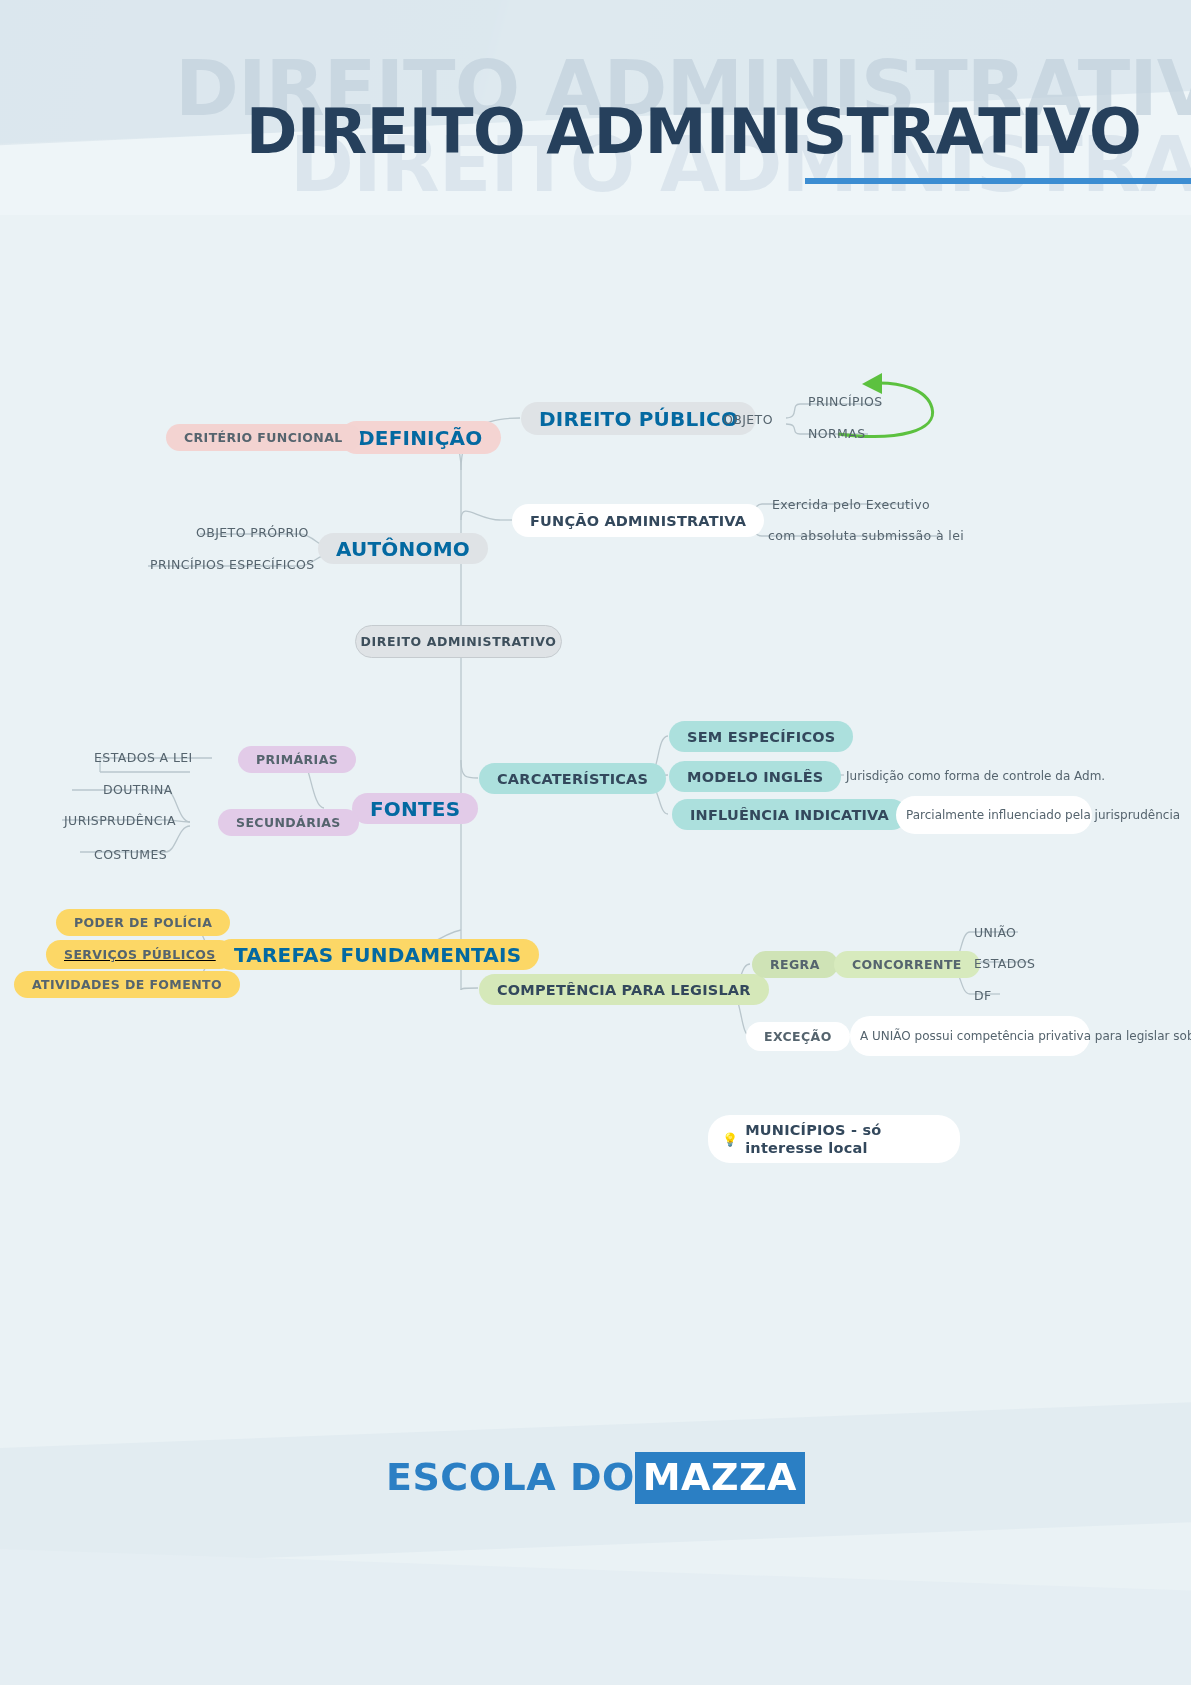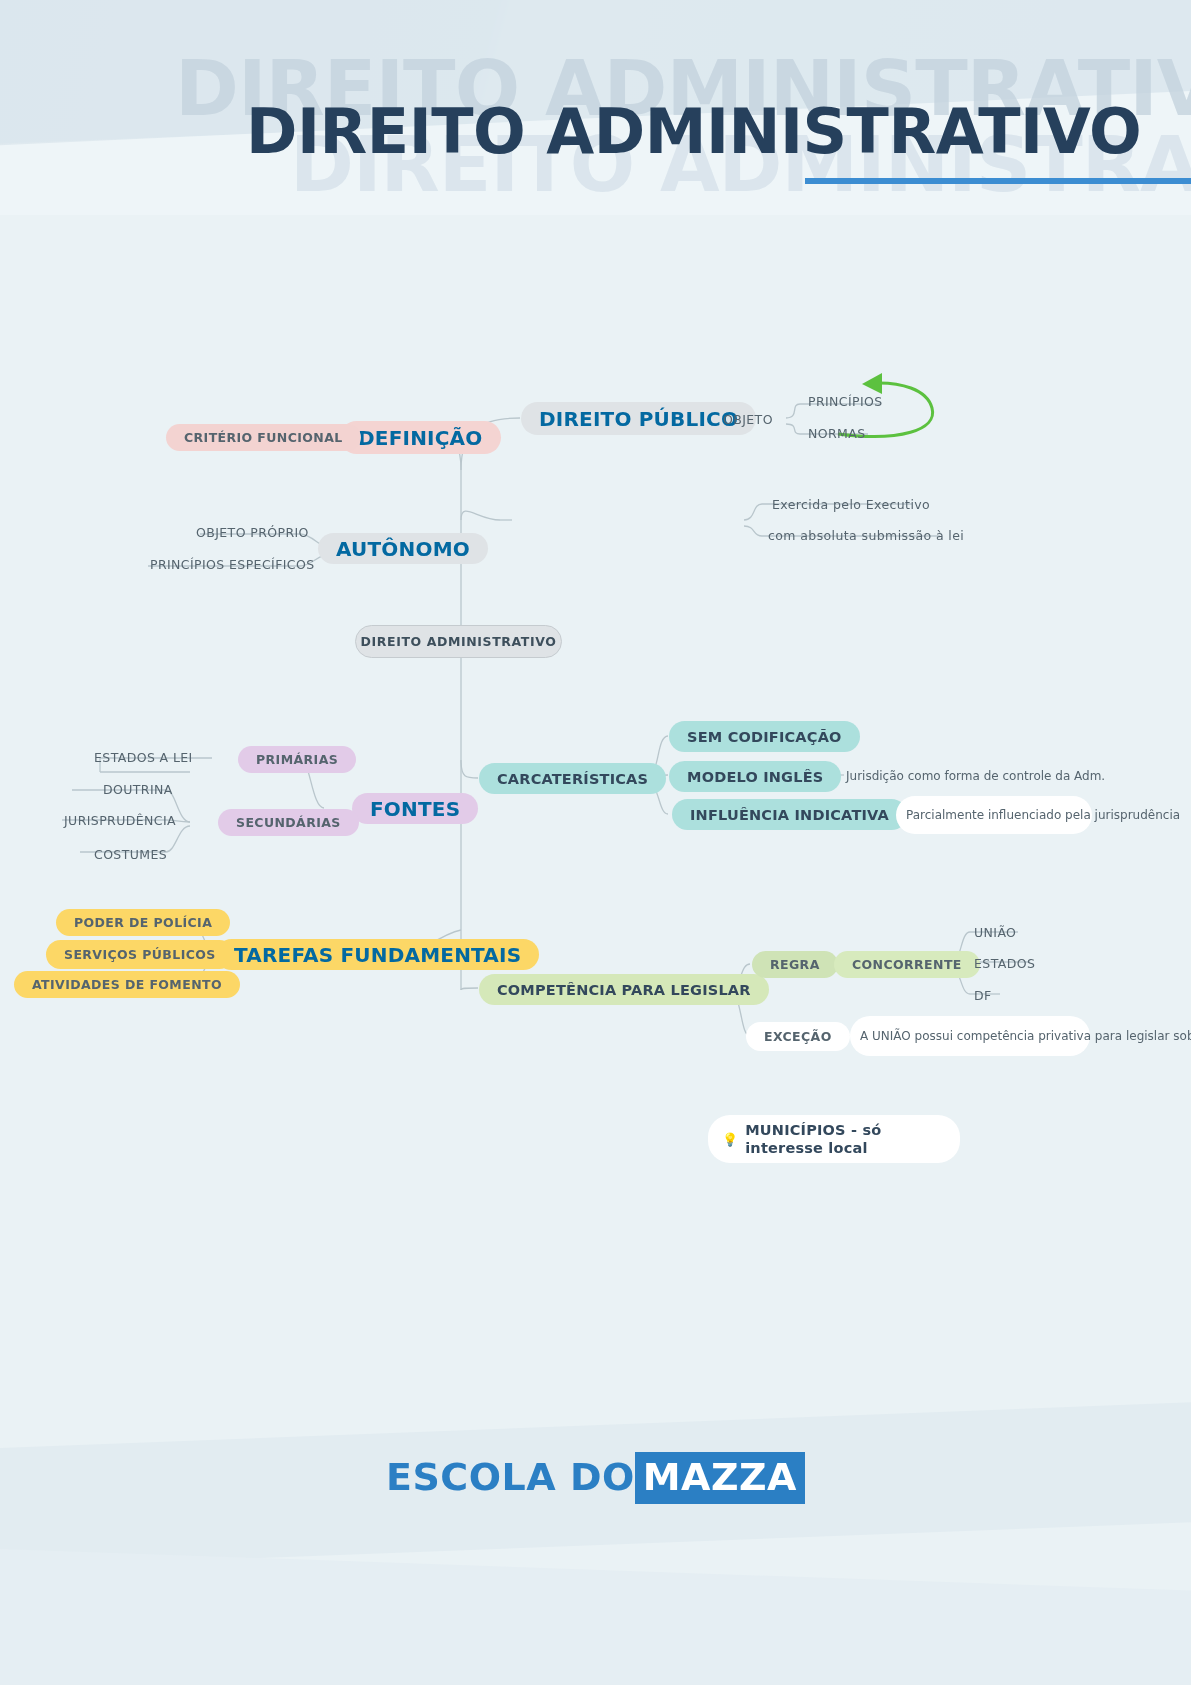--- a/index.html
+++ b/index.html
@@ -198,32 +198,35 @@
   <div class="node" style="left:723px;top:409px;height:20px;">
     <span class="t-small">OBJETO</span>
   </div>
   <div class="node" style="left:808px;top:391px;height:20px;">
     <span class="t-small">PRINCÍPIOS</span>
   </div>
   <div class="node" style="left:808px;top:423px;height:20px;">
     <span class="t-small">NORMAS</span>
   </div>
 
+  <div class="node pill bg-white" style="left:512px;top:504px;height:33px;justify-content:center;">
+    <span class="t-lv2">FUNÇÃO ADMINISTRATIVA</span>
+  </div>
   <div class="node" style="left:772px;top:494px;height:20px;">
     <span class="t-small">Exercida pelo Executivo</span>
   </div>
   <div class="node" style="left:768px;top:525px;height:20px;">
     <span class="t-small">com absoluta submissão à lei</span>
   </div>
 
   <div class="node pill bg-teal" style="left:479px;top:763px;height:31px;justify-content:center;">
     <span class="t-lv2">CARCATERÍSTICAS</span>
   </div>
   <div class="node pill bg-teal" style="left:669px;top:721px;height:31px;justify-content:center;">
-    <span class="t-lv2">SEM CODIFICAÇÃO</span>
+    <span class="t-lv2">SEM ESPECÍFICOS</span>
   </div>
   <div class="node pill bg-teal" style="left:669px;top:761px;height:31px;justify-content:center;">
     <span class="t-lv2">MODELO INGLÊS</span>
   </div>
   <div class="node" style="left:846px;top:766px;height:20px;">
     <span class="t-note">Jurisdição como forma de controle da Adm.</span>
   </div>
   <div class="node pill bg-teal" style="left:672px;top:799px;height:31px;justify-content:center;">
     <span class="t-lv2">INFLUÊNCIA INDICATIVA</span>
   </div>
@@ -252,21 +255,21 @@
   <div class="node" style="left:94px;top:842px;height:20px;align-items:flex-end;">
     <span class="t-small">COSTUMES</span>
   </div>
 
   <div class="node pill bg-yellow" style="left:216px;top:939px;height:31px;justify-content:center;">
     <span class="t-lv1">TAREFAS FUNDAMENTAIS</span>
   </div>
   <div class="node pill bg-yellow" style="left:56px;top:909px;height:27px;justify-content:center;">
     <span class="t-small bold">PODER DE POLÍCIA</span>
   </div>
-  <div class="node pill bg-yellow" style="left:46px;top:940px;height:29px;justify-content:center;">
+  <div class="node pill bg-yellow" style="left:46px;top:940px;height:29px;justify-content:center;text-decoration:underline;">
     <span class="t-small bold">SERVIÇOS PÚBLICOS</span>
   </div>
   <div class="node pill bg-yellow" style="left:14px;top:971px;height:27px;justify-content:center;">
     <span class="t-small bold">ATIVIDADES DE FOMENTO</span>
   </div>
 
   <div class="node pill bg-green" style="left:479px;top:974px;height:31px;justify-content:center;">
     <span class="t-lv2">COMPETÊNCIA PARA LEGISLAR</span>
   </div>
   <div class="node pill bg-green2" style="left:752px;top:951px;height:27px;justify-content:center;">

